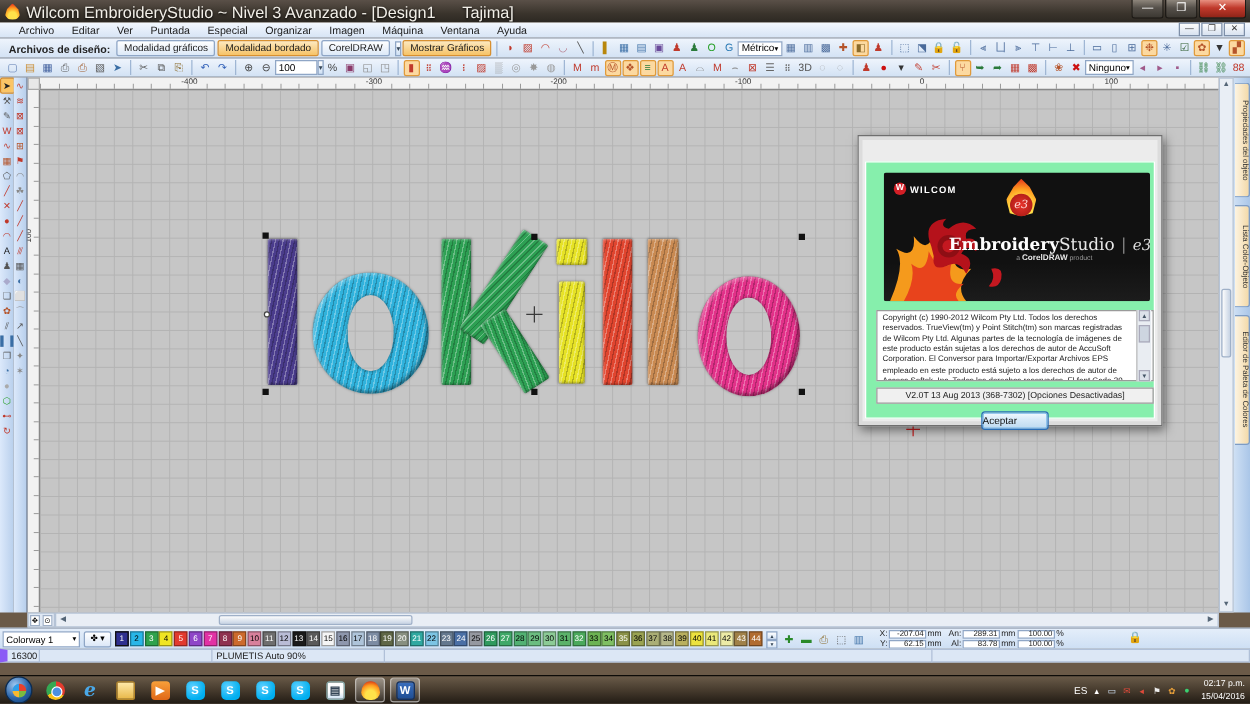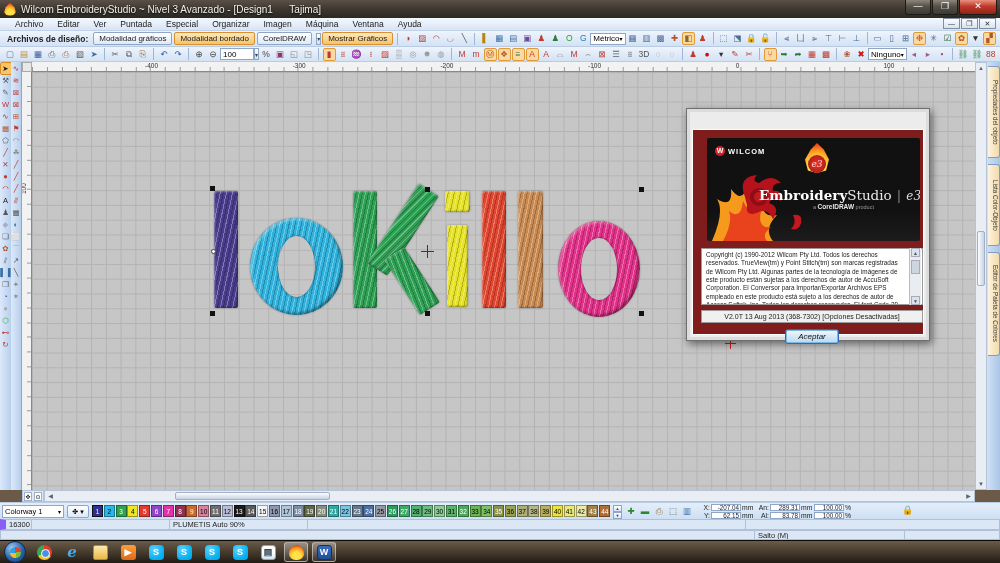--- a/index.html
+++ b/index.html
@@ -6,21 +6,21 @@
   html,body { background:#222; }
   body { font-family:"Liberation Sans", sans-serif; }
   .screen { position:relative; width:1000px; height:563px; overflow:hidden; background:#6b5a48; }
 
   
   .titlebar { position:absolute; left:0; top:0; width:1000px; height:18px;
     background:linear-gradient(#5a5048,#3a342c 60%,#2c2822); display:flex; align-items:center; padding:0 4px; }
   .app-flame { width:12px; height:13px; margin-right:5px;
     background:radial-gradient(circle at 50% 75%, #ffe24a 0 28%, #ff9a1f 55%, #e8431c 80%);
     border-radius:50% 50% 50% 50%/ 62% 62% 38% 38%; clip-path:polygon(50% 0,88% 38%,100% 78%,78% 100%,22% 100%,0 76%,14% 36%); }
-  .titlebar .ttext { color:#f2efe8; font-size:10px; text-shadow:0 1px 2px #000; white-space:pre; }
+  .titlebar .ttext { color:#f2efe8; font-size:13px; text-shadow:0 1px 2px #000; white-space:pre; }
   .wincontrols { position:absolute; right:3px; top:0; display:flex; }
   .wbtn { width:26px; height:15px; margin-left:1px; border:1px solid #1d1a16; border-top:none; border-radius:0 0 3px 3px;
     background:linear-gradient(#8d857b,#55504a 45%,#3c3832); color:#fff; font-size:9px; line-height:13px; text-align:center; }
   .wbtn.close { width:38px; background:linear-gradient(#e89080,#c0392b 45%,#8e2418); }
 
   
   .menubar { position:absolute; left:0; top:18px; width:1000px; height:13px; background:linear-gradient(#f4f8fe,#d7e4f5);
     display:flex; align-items:center; padding-left:8px; border-bottom:1px solid #c2d2e8; }
   .menu-item { font-size:8.5px; color:#1a1a1a; padding:0 7px; }
   .mdi { position:absolute; right:4px; top:0; display:flex; gap:1px; }
@@ -98,21 +98,21 @@
   .dtab { position:absolute; left:1px; width:12px; border:1px solid #7e9cc4; border-left:none; border-radius:0 3px 3px 0;
     background:linear-gradient(90deg,#fdf4e2,#f3d9a8); writing-mode:vertical-rl; font-size:6.3px; color:#333; padding:3px 0; text-align:center; }
 
   
   .dialog { position:absolute; left:686px; top:108px; width:244px; height:233px; background:#ececec;
     border:1px solid #6f6f6f; box-shadow:2px 3px 8px rgba(0,0,0,.5), inset 0 0 0 3px #dcdcdc; }
   .dtitle { height:17px; background:linear-gradient(#fafafa,#dcdcdc); display:flex; align-items:center; padding:0 6px;
     font-size:8px; color:#222; border-bottom:1px solid #bbb; }
   .dclose { position:absolute; right:4px; top:2px; width:28px; height:13px; border:1px solid #9a6a6a; border-radius:2px;
     background:linear-gradient(#f5d5cd,#d88a7a); color:#5a1d12; font-size:8px; line-height:11px; text-align:center; }
-  .dbody { position:absolute; left:5px; top:20px; right:5px; bottom:5px; background:#7f1d1d; border:1px solid #fff; }
+  .dbody { position:absolute; left:5px; top:20px; right:5px; bottom:5px; background:#86efac; border:1px solid #fff; }
   .banner { position:absolute; left:14px; top:8px; width:213px; height:103px; background:
       radial-gradient(140% 90% at 30% 130%, #4a4a4a 0 30%, transparent 31%), linear-gradient(#111 70%, #1c1c1c); border-radius:2px; overflow:hidden; }
   .wilcom { position:absolute; left:8px; top:8px; display:flex; align-items:center; gap:3px; }
   .wmark { width:10px; height:10px; border-radius:50%; background:#d31f26; color:#fff; font-size:7px; font-weight:bold; text-align:center; line-height:10px; }
   .wilcom b { color:#fff; font-size:7.5px; letter-spacing:1px; }
   .flamebadge { position:absolute; left:95px; top:5px; width:30px; height:38px; }
   .flamebadge .fl { position:absolute; left:3px; top:0; width:24px; height:30px;
     background:radial-gradient(circle at 50% 80%, #ffe24a 0 30%, #ff9a1f 60%, #e8431c 85%);
     clip-path:polygon(50% 0,78% 22%,100% 55%,88% 92%,50% 100%,12% 92%,0 55%,24% 22%); }
   .flamebadge .e3 { position:absolute; left:6px; top:12px; width:18px; height:18px; border-radius:50%;
@@ -125,21 +125,21 @@
   .corel { position:absolute; left:106px; top:65px; font-size:5.5px; color:#9a9a9a; }
   .corel b { color:#e8e8e8; font-size:6.5px; }
   .art { position:absolute; left:0; bottom:0; width:130px; height:70px; }
   .dtext { position:absolute; left:8px; top:118px; width:222px; height:57px; background:#fff; border:1px solid #9a9a9a;
     font-size:6.4px; line-height:1.3; color:#222; padding:2px 16px 2px 4px; overflow:hidden; }
   .dscroll { position:absolute; right:0; top:0; width:12px; height:100%; background:#e9edf2; border-left:1px solid #bbb; }
   .dscroll i { position:absolute; left:1px; width:9px; height:9px; background:#dce2ea; border:1px solid #aab; font-style:normal; font-size:5px; text-align:center; line-height:9px; color:#456; }
   .dversion { position:absolute; left:8px; top:180px; width:222px; height:13px; border:1px solid #9a9a9a; background:#f0f0f0;
     font-size:7px; color:#222; text-align:center; line-height:12px; }
   .okbtn { position:absolute; left:92px; top:199px; width:54px; height:15px; border:1px solid #2a6db5; border-radius:3px;
-    background:linear-gradient(#f4fafe,#d6e9f8 45%,#bcd9f0); box-shadow:0 0 0 1px #7ab8e8 inset; font-size:8px; text-align:center; line-height:14px; color:#111;font-style:italic; }
+    background:linear-gradient(#f4fafe,#d6e9f8 45%,#bcd9f0); box-shadow:0 0 0 1px #7ab8e8 inset; font-size:8px; text-align:left; line-height:14px; color:#111; }
 
   
   .palrow { position:absolute; left:0; top:502px; width:1000px; height:17px; background:linear-gradient(#e4eefa,#cddff4);
     display:flex; align-items:center; border-top:1px solid #b9cce4; }
   .colorway { width:62px; height:13px; margin-left:2px; background:#fff; border:1px solid #8fa6c6; font-size:7.5px;
     display:flex; align-items:center; padding:0 2px; justify-content:space-between; }
   .palbtn { width:22px; height:13px; margin:0 3px; border:1px solid #8fa6c6; border-radius:2px;
     background:linear-gradient(#fff,#dce8f8); font-size:7px; text-align:center; line-height:12px; }
   .swatches { display:flex; }
   .swatch { width:11px; height:12px; margin-right:0.8px; font-size:6.5px; text-align:center; line-height:12px; border:1px solid rgba(0,0,0,.35); }
@@ -613,25 +613,20 @@
     <span class="lockicn">🔒</span>
   </div>
 
   <div class="status1">
     <span class="sseg" style="width:32px;border-left:6px solid #8b5cf6">16300</span>
     <span class="sseg" style="width:138px"></span>
     <span class="sseg" style="width:138px">PLUMETIS Auto 90%</span>
     <span class="sseg" style="width:438px"></span>
     <span class="sseg" style="flex:1"></span>
   </div>
-  <div class="status2">
-    <span class="sseg" style="width:755px;border-left:1px solid #b0c0d8"></span>
-    <span class="sseg" style="width:150px">Salto (M)</span>
-    <span class="sseg" style="flex:1"></span>
-  </div>
 
   <div class="taskbar">
     <span class="orb"></span>
     <span id="apps" style="display:flex">
         <span class="tapp">
           <span class="ticon i-chrome"></span>
         </span>
         <span class="tapp">
           <span class="ticon i-ie">e</span>
         </span>
@@ -656,15 +651,31 @@
         <span class="tapp">
           <span class="ticon i-notes">▤</span>
         </span>
         <span class="tapp active">
           <span class="ticon i-flame"></span>
         </span>
         <span class="tapp active">
           <span class="ticon i-word">W</span>
         </span>
       </span>
+    <span class="tray">
+      <span class="lang">ES</span>
+      <span id="tray-icons" style="display:flex;gap:3px;align-items:center">
+          <span class="trayicn" style="color: rgb(255, 255, 255);">▴</span>
+          <span class="trayicn" style="color: rgb(207, 224, 244);">▭</span>
+          <span class="trayicn" style="color: rgb(224, 74, 58);">✉</span>
+          <span class="trayicn" style="color: rgb(224, 74, 58);">◂</span>
+          <span class="trayicn" style="color: rgb(238, 238, 238);">⚑</span>
+          <span class="trayicn" style="color: rgb(232, 160, 58);">✿</span>
+          <span class="trayicn" style="color: rgb(58, 208, 112);">●</span>
+        </span>
+      <span class="clock">
+        <span>02:17 p.m.</span><br>
+        <span>15/04/2016</span>
+      </span>
+    </span>
   </div>
 
 </div>
 
 </body></html>

